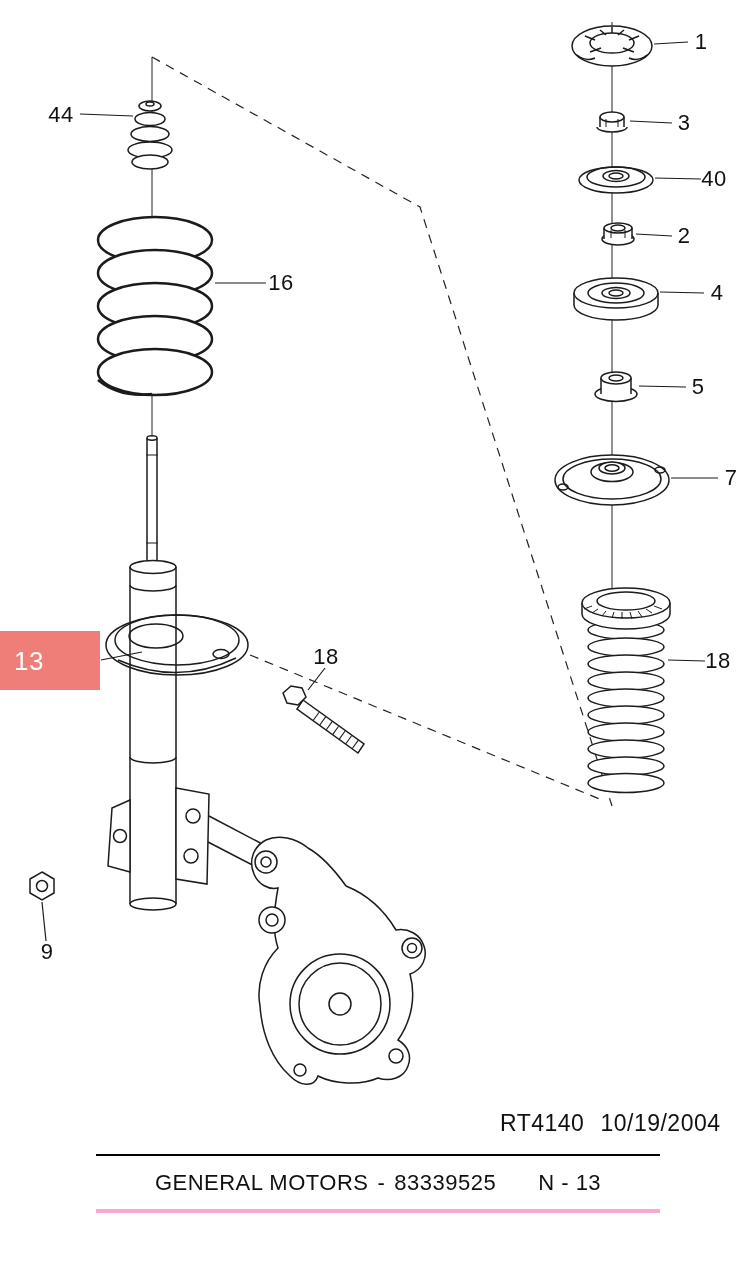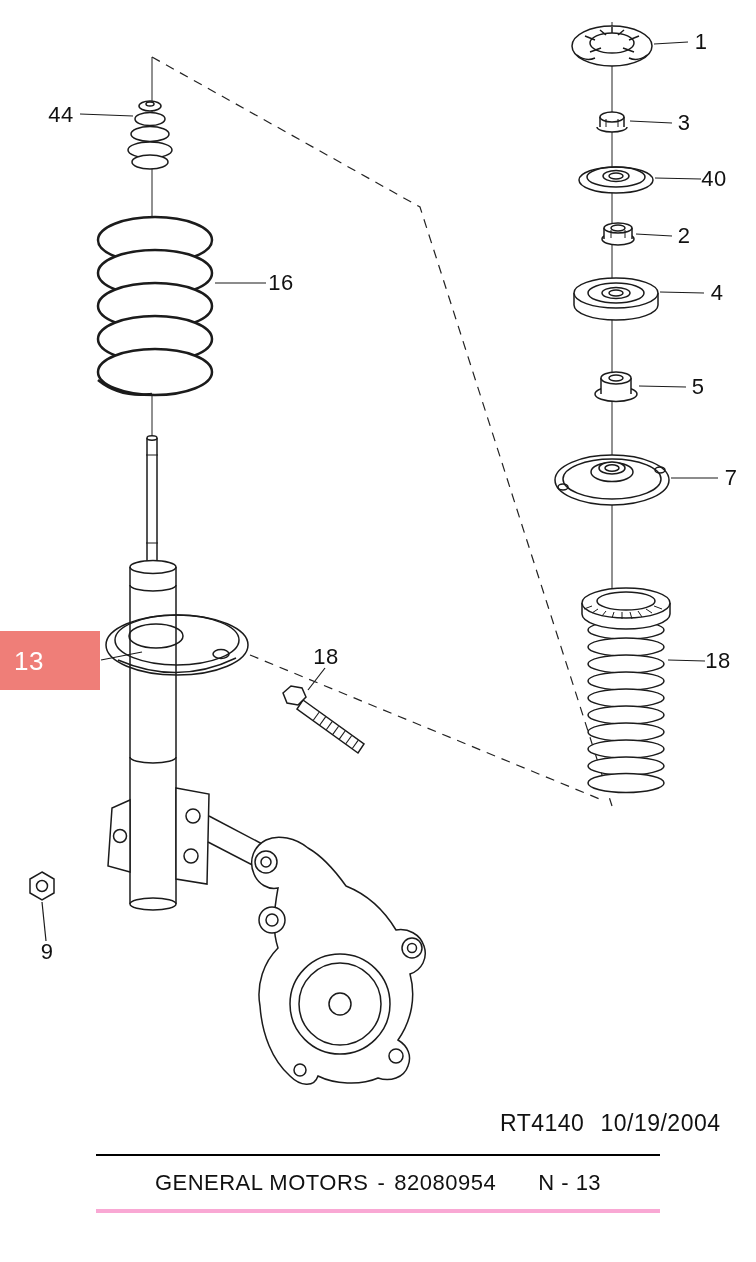--- a/index.html
+++ b/index.html
@@ -270,17 +270,17 @@
     </div>
 
     <div class="ref" data-interactable="false">
       <span data-interactable="false">RT4140</span>
       <span data-interactable="false">10/19/2004</span>
     </div>
 
     <div class="footer" data-interactable="false">
       <span data-interactable="false">GENERAL MOTORS</span>
       <span class="sep" data-interactable="false">-</span>
-      <span data-interactable="false">82080954</span>
+      <span data-interactable="false">83339525</span>
       <span class="ref2" data-interactable="false">N - 13</span>
     </div>
   </div>
 </div>
 
 </body></html>

